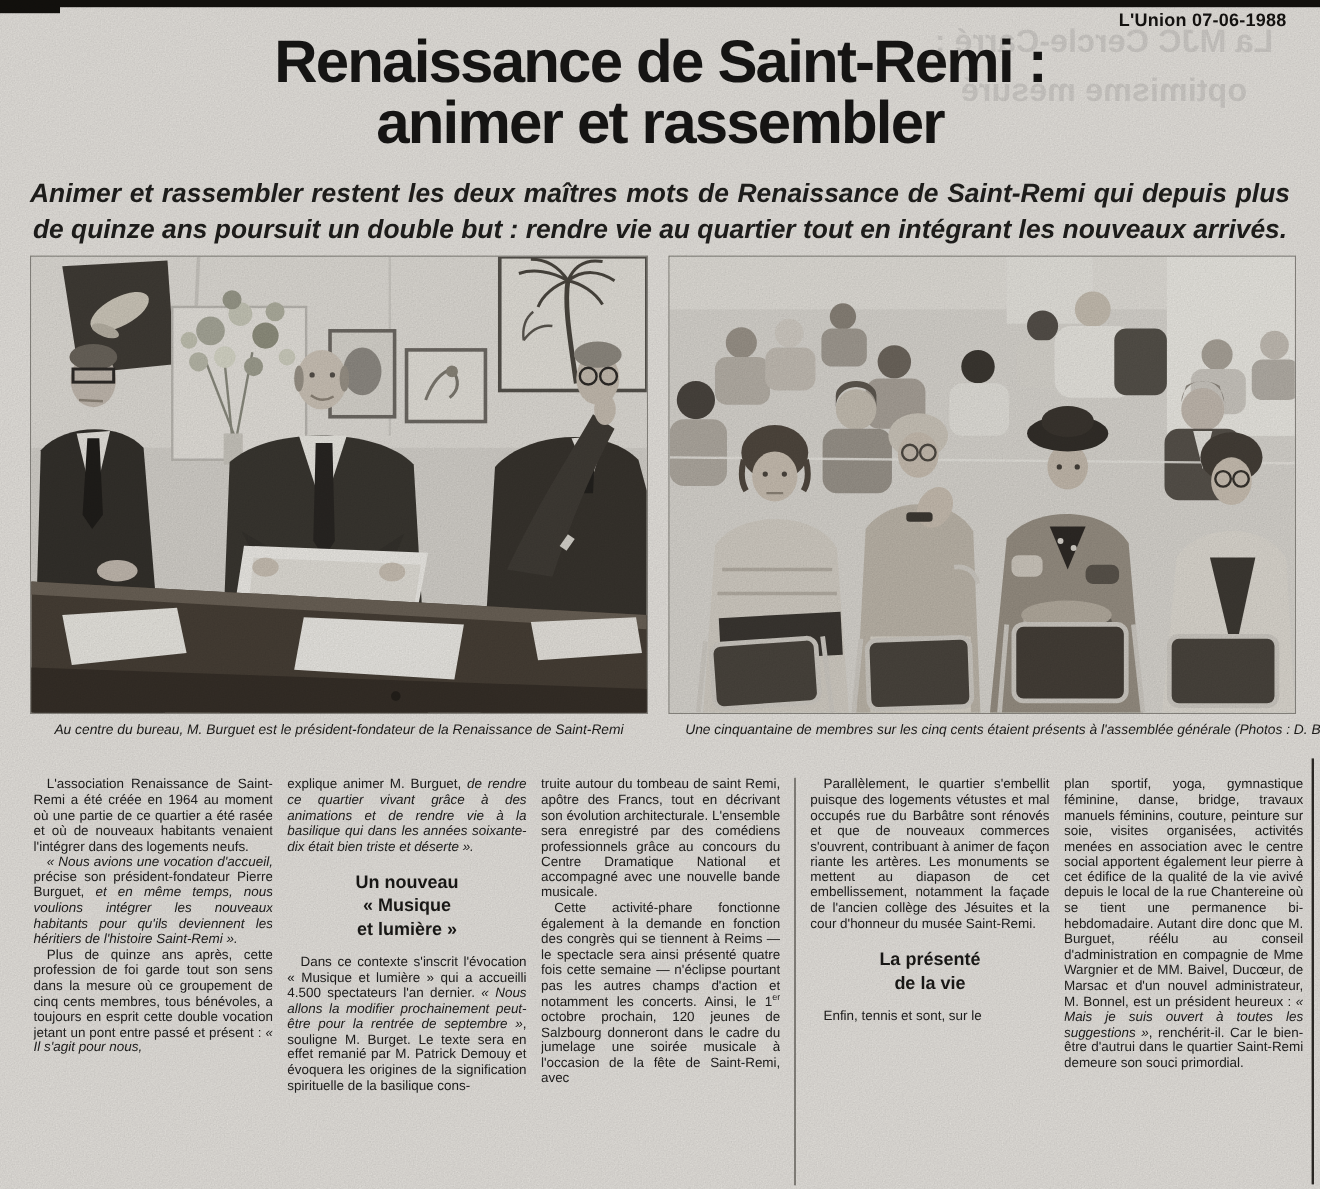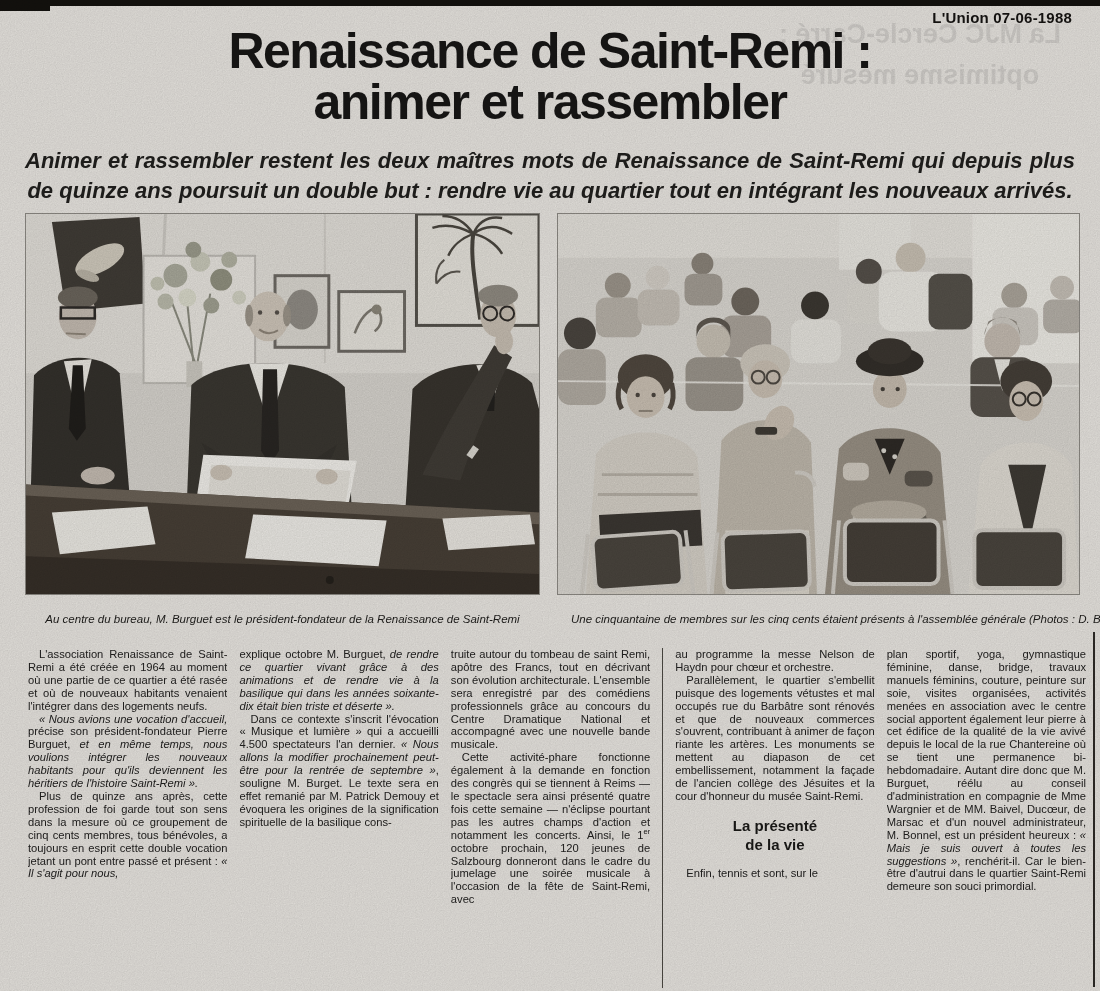--- a/index.html
+++ b/index.html
@@ -27,21 +27,21 @@
   }
   .standfirst{
     position:absolute; top:146px; left:25px; right:25px; margin:0;
     font-style:italic; font-weight:bold; font-size:22px; line-height:1.38;
     text-align:justify; text-align-last:center; color:#21201e;
   }
   .photos{position:absolute; top:213px; left:25px; right:20px; display:flex; gap:17px;}
   .photos figure{margin:0; flex:0 0 auto;}
   .photo-frame{display:block; border:1px solid #8d8a84; box-sizing:border-box;}
   figcaption{
-    margin-top:17px; font-style:italic; font-size:11.5px; line-height:1.35;
+    margin-top:7px; font-style:italic; font-size:11.5px; line-height:1.35;
     text-align:center; color:#1e1d1b; padding:0 14px;
   }
   .body-cols{
     position:absolute; top:648px; left:28px; right:14px; bottom:3px;
     display:flex; overflow:hidden;
   }
   .col{flex:1 1 0; overflow:hidden; margin-right:12px;}
   .col:last-child{margin-right:0;}
   .col-rule{flex:0 0 1px; background:#4c4943; margin-right:12px;}
   .right-rule{position:absolute; right:5px; top:632px; bottom:4px; width:2px; background:#2e2b27;}
@@ -275,30 +275,34 @@
     </figure>
   </div>
 
   <div class="body-cols">
     <div class="col">
         <p class="para indent"><span>L'association Renaissance de Saint-Remi a été créée en 1964 au moment où une partie de ce quartier a été rasée et où de nouveaux habitants venaient l'intégrer dans des logements neufs.</span></p>
         <p class="para indent"><span class="it">« Nous avions une vocation d'accueil, </span><span>précise son président-fondateur Pierre Burguet, </span><span class="it">et en même temps, nous voulions intégrer les nouveaux habitants pour qu'ils deviennent les héritiers de l'histoire Saint-Remi ».</span></p>
         <p class="para indent"><span>Plus de quinze ans après, cette profession de foi garde tout son sens dans la mesure où ce groupement de cinq cents membres, tous bénévoles, a toujours en esprit cette double vocation jetant un pont entre passé et présent : </span><span class="it">« Il s'agit pour nous,</span></p>
       </div>
     <div class="col">
-        <p class="para"><span>explique octobre M. Burguet, </span><span class="it">de rendre ce quartier vivant grâce à des animations et de rendre vie à la basilique qui dans les années soixante-dix était bien triste et déserte ».</span></p>
+        <p class="para"><span>explique animer M. Burguet, </span><span class="it">de rendre ce quartier vivant grâce à des animations et de rendre vie à la basilique qui dans les années soixante-dix était bien triste et déserte ».</span></p>
+        <div class="subhead">
+          <div>Un nouveau</div>
+          <div>« Musique</div>
+          <div>et lumière »</div>
+        </div>
         <p class="para indent"><span>Dans ce contexte s'inscrit l'évocation « Musique et lumière » qui a accueilli 4.500 spectateurs l'an dernier. </span><span class="it">« Nous allons la modifier prochainement peut-être pour la rentrée de septembre »</span><span>, souligne M. Burget. Le texte sera en effet remanié par M. Patrick Demouy et évoquera les origines de la signification spirituelle de la basilique cons-</span></p>
       </div>
     <div class="col">
         <p class="para"><span>truite autour du tombeau de saint Remi, apôtre des Francs, tout en décrivant son évolution architecturale. L'ensemble sera enregistré par des comédiens professionnels grâce au concours du Centre Dramatique National et accompagné avec une nouvelle bande musicale.</span></p>
         <p class="para indent"><span>Cette activité-phare fonctionne également à la demande en fonction des congrès qui se tiennent à Reims — le spectacle sera ainsi présenté quatre fois cette semaine — n'éclipse pourtant pas les autres champs d'action et notamment les concerts. Ainsi, le 1</span><sup>er</sup><span> octobre prochain, 120 jeunes de Salzbourg donneront dans le cadre du jumelage une soirée musicale à l'occasion de la fête de Saint-Remi, avec</span></p>
       </div>
     <div class="col-rule"></div>
     <div class="col">
-        <p class="para"><span>au programme la messe Nelson de Haydn pour chœur et orchestre.</span></p>
         <p class="para indent"><span>Parallèlement, le quartier s'embellit puisque des logements vétustes et mal occupés rue du Barbâtre sont rénovés et que de nouveaux commerces s'ouvrent, contribuant à animer de façon riante les artères. Les monuments se mettent au diapason de cet embellissement, notamment la façade de l'ancien collège des Jésuites et la cour d'honneur du musée Saint-Remi.</span></p>
         <div class="subhead">
           <div>La présenté</div>
           <div>de la vie</div>
         </div>
         <p class="para indent"><span>Enfin, tennis et sont, sur le</span></p>
       </div>
     <div class="col">
         <p class="para"><span>plan sportif, yoga, gymnastique féminine, danse, bridge, travaux manuels féminins, couture, peinture sur soie, visites organisées, activités menées en association avec le centre social apportent également leur pierre à cet édifice de la qualité de la vie avivé depuis le local de la rue Chantereine où se tient une permanence bi-hebdomadaire. Autant dire donc que M. Burguet, réélu au conseil d'administration en compagnie de Mme Wargnier et de MM. Baivel, Ducœur, de Marsac et d'un nouvel administrateur, M. Bonnel, est un président heureux : </span><span class="it">« Mais je suis ouvert à toutes les suggestions »</span><span>, renchérit-il. Car le bien-être d'autrui dans le quartier Saint-Remi demeure son souci primordial.</span></p>
       </div>

